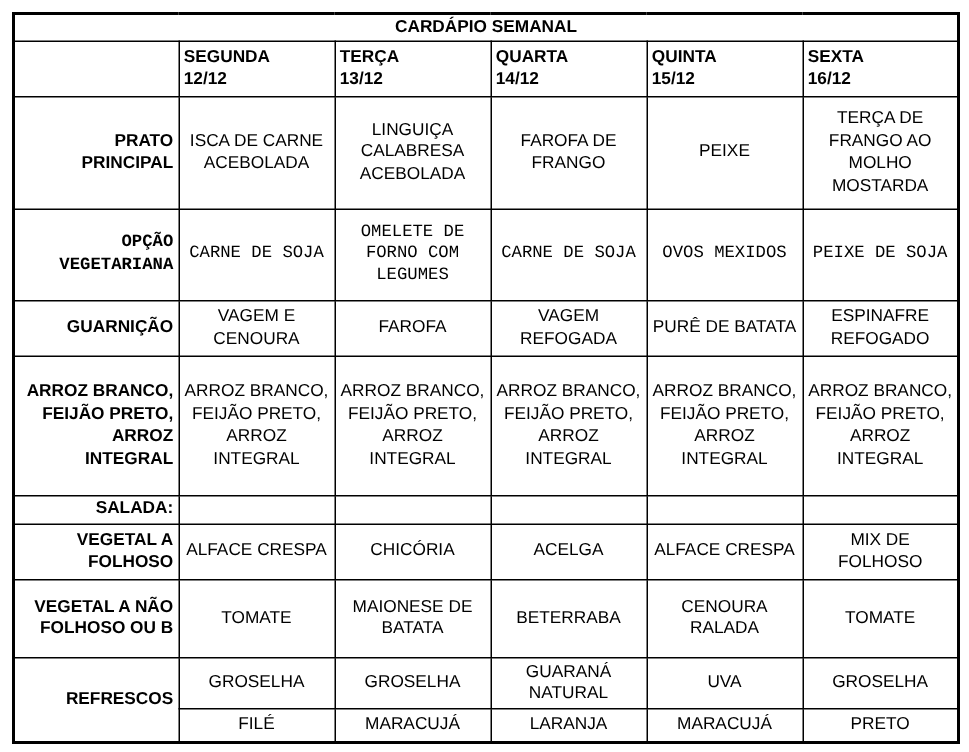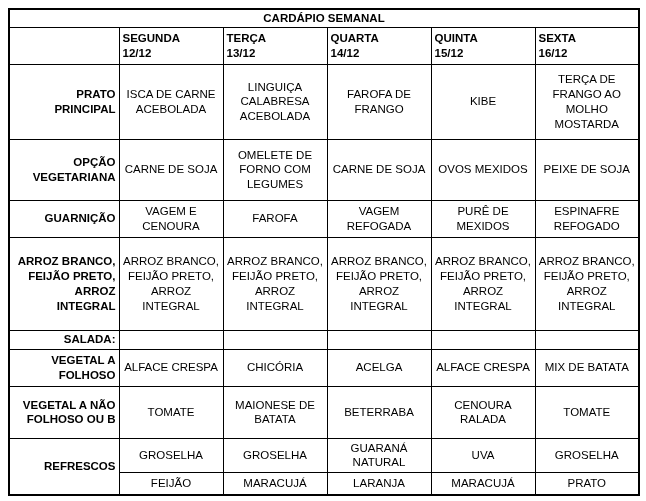--- a/index.html
+++ b/index.html
@@ -49,21 +49,21 @@
     text-align: center;
     padding: 1px 4px;
   }
   td.refrescos-lbl {
     vertical-align: top;
     padding-top: 8px;
   }
   tr.r-title  { height: 17px; }
   tr.r-days   { height: 37px; }
   tr.r-prato  { height: 75px; }
-  tr.r-opcao  { height: 61px; }
+  tr.r-opcao  { height: 61px; font-family: Liberation Mono, monospace; }
   tr.r-guarn  { height: 37px; }
   tr.r-arroz  { height: 93px; margin-top: 40px; }
   tr.r-salada { height: 19px; }
   tr.r-vegf   { height: 37px; }
   tr.r-vegnf  { height: 52px; }
   tr.r-refr1  { height: 34px; }
   tr.r-refr2  { height: 23px; }
 </style>
 </head>
 <body>
@@ -106,39 +106,39 @@
         <div>SEXTA</div>
         <div>16/12</div>
       </td>
     </tr>
 
     <tr class="r-prato">
       <td class="lbl">PRATO PRINCIPAL</td>
       <td class="val">ISCA DE CARNE ACEBOLADA</td>
       <td class="val">LINGUIÇA CALABRESA ACEBOLADA</td>
       <td class="val">FAROFA DE FRANGO</td>
-      <td class="val">KIBE</td>
+      <td class="val">PEIXE</td>
       <td class="val">TERÇA DE FRANGO AO MOLHO MOSTARDA</td>
     </tr>
 
     <tr class="r-opcao">
       <td class="lbl">OPÇÃO VEGETARIANA</td>
       <td class="val">CARNE DE SOJA</td>
       <td class="val">OMELETE DE FORNO COM LEGUMES</td>
       <td class="val">CARNE DE SOJA</td>
       <td class="val">OVOS MEXIDOS</td>
       <td class="val">PEIXE DE SOJA</td>
     </tr>
 
     <tr class="r-guarn">
       <td class="lbl">GUARNIÇÃO</td>
       <td class="val">VAGEM E CENOURA</td>
       <td class="val">FAROFA</td>
       <td class="val">VAGEM REFOGADA</td>
-      <td class="val">PURÊ DE MEXIDOS</td>
+      <td class="val">PURÊ DE BATATA</td>
       <td class="val">ESPINAFRE REFOGADO</td>
     </tr>
 
     <tr class="r-arroz">
       <td class="lbl">ARROZ BRANCO, FEIJÃO PRETO, ARROZ INTEGRAL</td>
       <td class="val">ARROZ BRANCO, FEIJÃO PRETO, ARROZ INTEGRAL</td>
       <td class="val">ARROZ BRANCO, FEIJÃO PRETO, ARROZ INTEGRAL</td>
       <td class="val">ARROZ BRANCO, FEIJÃO PRETO, ARROZ INTEGRAL</td>
       <td class="val">ARROZ BRANCO, FEIJÃO PRETO, ARROZ INTEGRAL</td>
       <td class="val">ARROZ BRANCO, FEIJÃO PRETO, ARROZ INTEGRAL</td>
@@ -152,42 +152,42 @@
       <td class="val"></td>
       <td class="val"></td>
     </tr>
 
     <tr class="r-vegf">
       <td class="lbl">VEGETAL A FOLHOSO</td>
       <td class="val">ALFACE CRESPA</td>
       <td class="val">CHICÓRIA</td>
       <td class="val">ACELGA</td>
       <td class="val">ALFACE CRESPA</td>
-      <td class="val">MIX DE BATATA</td>
+      <td class="val">MIX DE FOLHOSO</td>
     </tr>
 
     <tr class="r-vegnf">
       <td class="lbl">VEGETAL A NÃO FOLHOSO OU B</td>
       <td class="val">TOMATE</td>
       <td class="val">MAIONESE DE BATATA</td>
       <td class="val">BETERRABA</td>
       <td class="val">CENOURA RALADA</td>
       <td class="val">TOMATE</td>
     </tr>
 
     <tr class="r-refr1">
       <td class="lbl refrescos-lbl" rowspan="2">REFRESCOS</td>
       <td class="val">GROSELHA</td>
       <td class="val">GROSELHA</td>
       <td class="val">GUARANÁ NATURAL</td>
       <td class="val">UVA</td>
       <td class="val">GROSELHA</td>
     </tr>
     <tr class="r-refr2">
-      <td class="val">FEIJÃO</td>
+      <td class="val">FILÉ</td>
       <td class="val">MARACUJÁ</td>
       <td class="val">LARANJA</td>
       <td class="val">MARACUJÁ</td>
-      <td class="val">PRATO</td>
+      <td class="val">PRETO</td>
     </tr>
   </tbody>
     </table>
 </div>
 
 </body></html>

